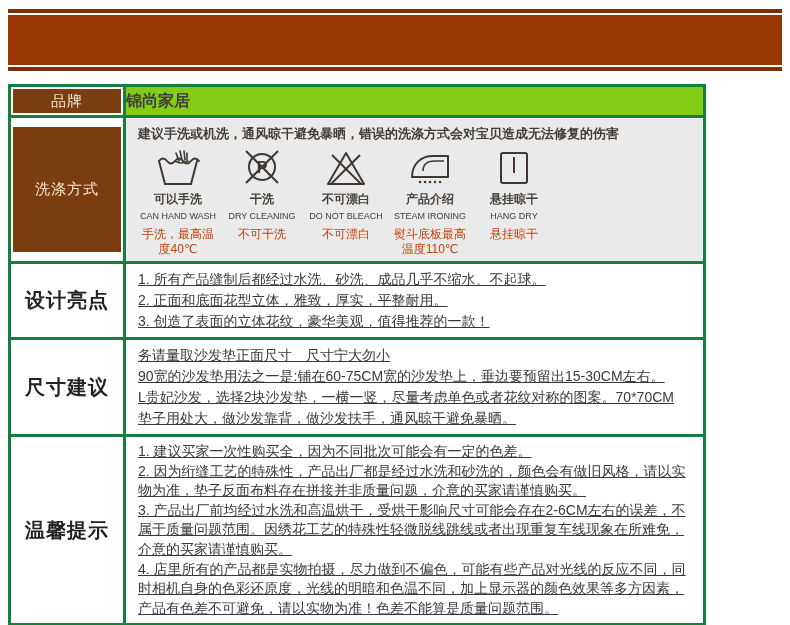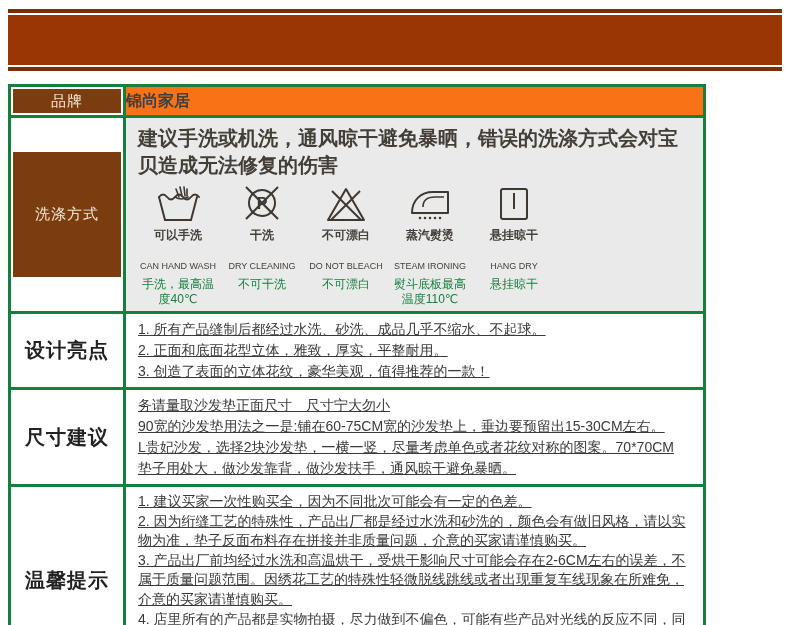--- a/index.html
+++ b/index.html
@@ -31,35 +31,35 @@
     background:#7b3c10;color:#f3e7d3;font-size:15px;letter-spacing:1px;
     display:flex;align-items:center;justify-content:center;height:100%;
     box-sizing:border-box;min-height:24px;
   }
   .lbl-plain{
     font-size:20px;font-weight:bold;color:#222;letter-spacing:1px;
     text-align:center;
   }
 
   .val{padding:4px 10px 4px 12px;font-size:16px;font-weight:bold;color:#3f3f3f;}
-  .bg-gray{background:#f97316;}
+  .bg-gray{background:#84cc16;}
   .bg-gray2{background:#eaeaea;}
 
   .r1{height:29px;} .r2{height:32px;} .r3{height:133px;}
   .r4{height:66px;} .r5{height:89px;} .r6{height:177px;}
 
   
   .wash-wrap{padding:5px 6px 4px 10px;}
-  .wash-head{font-size:20px;font-weight:bold;color:#433e38;padding:2px 0 5px 2px;}
+  .wash-head{font-size:13px;font-weight:bold;color:#433e38;padding:2px 0 5px 2px;}
   .wash-icons{display:flex;}
   .wash-col{width:84px;display:flex;flex-direction:column;align-items:center;text-align:center;}
   .wash-col svg{display:block;}
   .cap-cn{font-size:12px;font-weight:bold;color:#45403a;margin-top:3px;white-space:nowrap;}
-  .cap-en{font-size:9px;color:#45403a;margin-top:17px;white-space:nowrap;}
-  .cap-note{font-size:12px;color:#15803d;margin-top:6px;line-height:1.25;width:78px;}
+  .cap-en{font-size:9px;color:#45403a;margin-top:3px;white-space:nowrap;}
+  .cap-note{font-size:12px;color:#c2410c;margin-top:6px;line-height:1.25;width:78px;}
 
   
   .txt{padding:5px 10px 5px 12px;font-size:14px;font-weight:normal;color:#3a3a3a;line-height:1.5;text-decoration:underline;}
   .txt-tight{line-height:1.4;}
   .tl{margin:0;}
 </style>
 </head>
 <body>
 
 <div class="page">
@@ -135,21 +135,21 @@
             </div>
 
             <div class="wash-col">
               <span>
                 <svg width="44" height="40" viewBox="0 0 44 40" fill="none" stroke="#3e3831" stroke-width="2" stroke-linejoin="round">
                   <path d="M4 29 C4 16 13 8 25 8 L40 8 L40 29 Z"></path>
                   <path d="M15 23 C15 15 21 13 27 13 L36 13" stroke-width="1.6"></path>
                   <path d="M12 34 h0 M17 34 h0 M22 34 h0 M27 34 h0 M32 34 h0" stroke-width="2.6" stroke-linecap="round"></path>
                 </svg>
               </span>
-              <div class="cap-cn">蒸汽熨烫</div>
+              <div class="cap-cn">产品介绍</div>
               <div class="cap-en">STEAM IRONING</div>
               <div class="cap-note">熨斗底板最高温度110℃</div>
             </div>
 
             <div class="wash-col">
               <span>
                 <svg width="44" height="40" viewBox="0 0 44 40" fill="none" stroke="#3e3831" stroke-width="2" stroke-linejoin="round">
                   <rect x="9" y="5" width="26" height="30" rx="2"></rect>
                   <line x1="22" y1="9" x2="22" y2="25"></line>
                 </svg>

